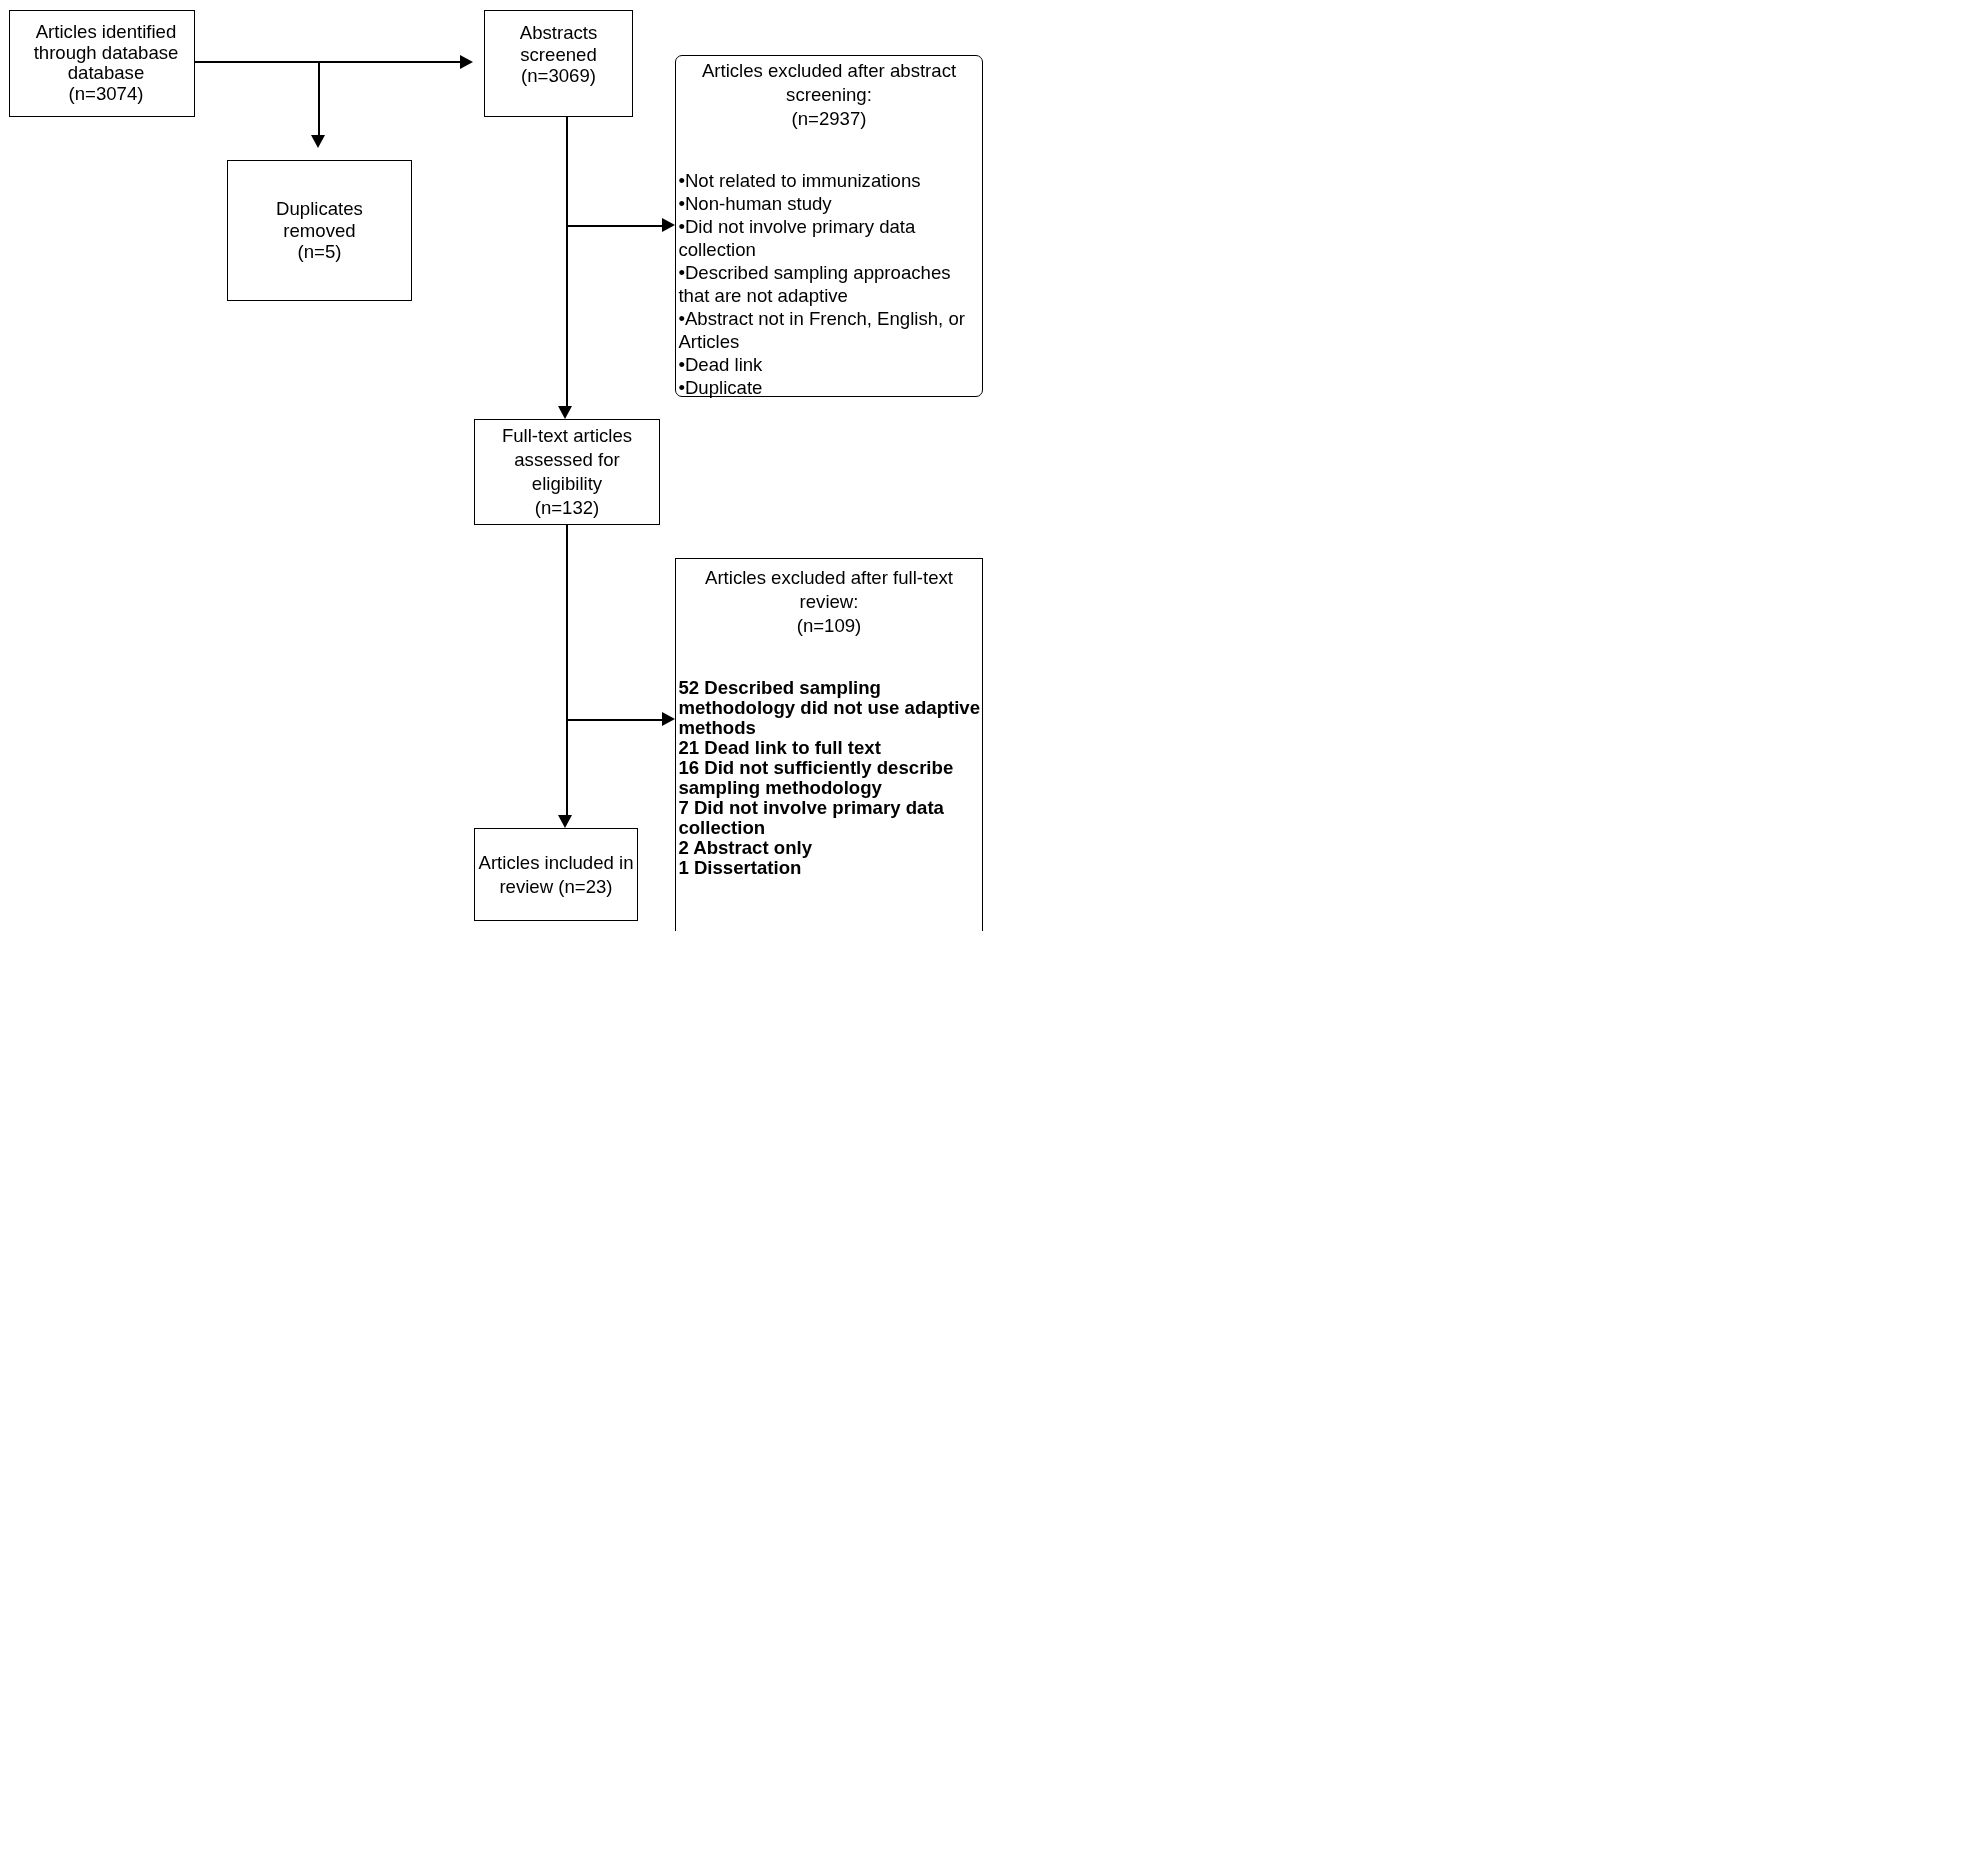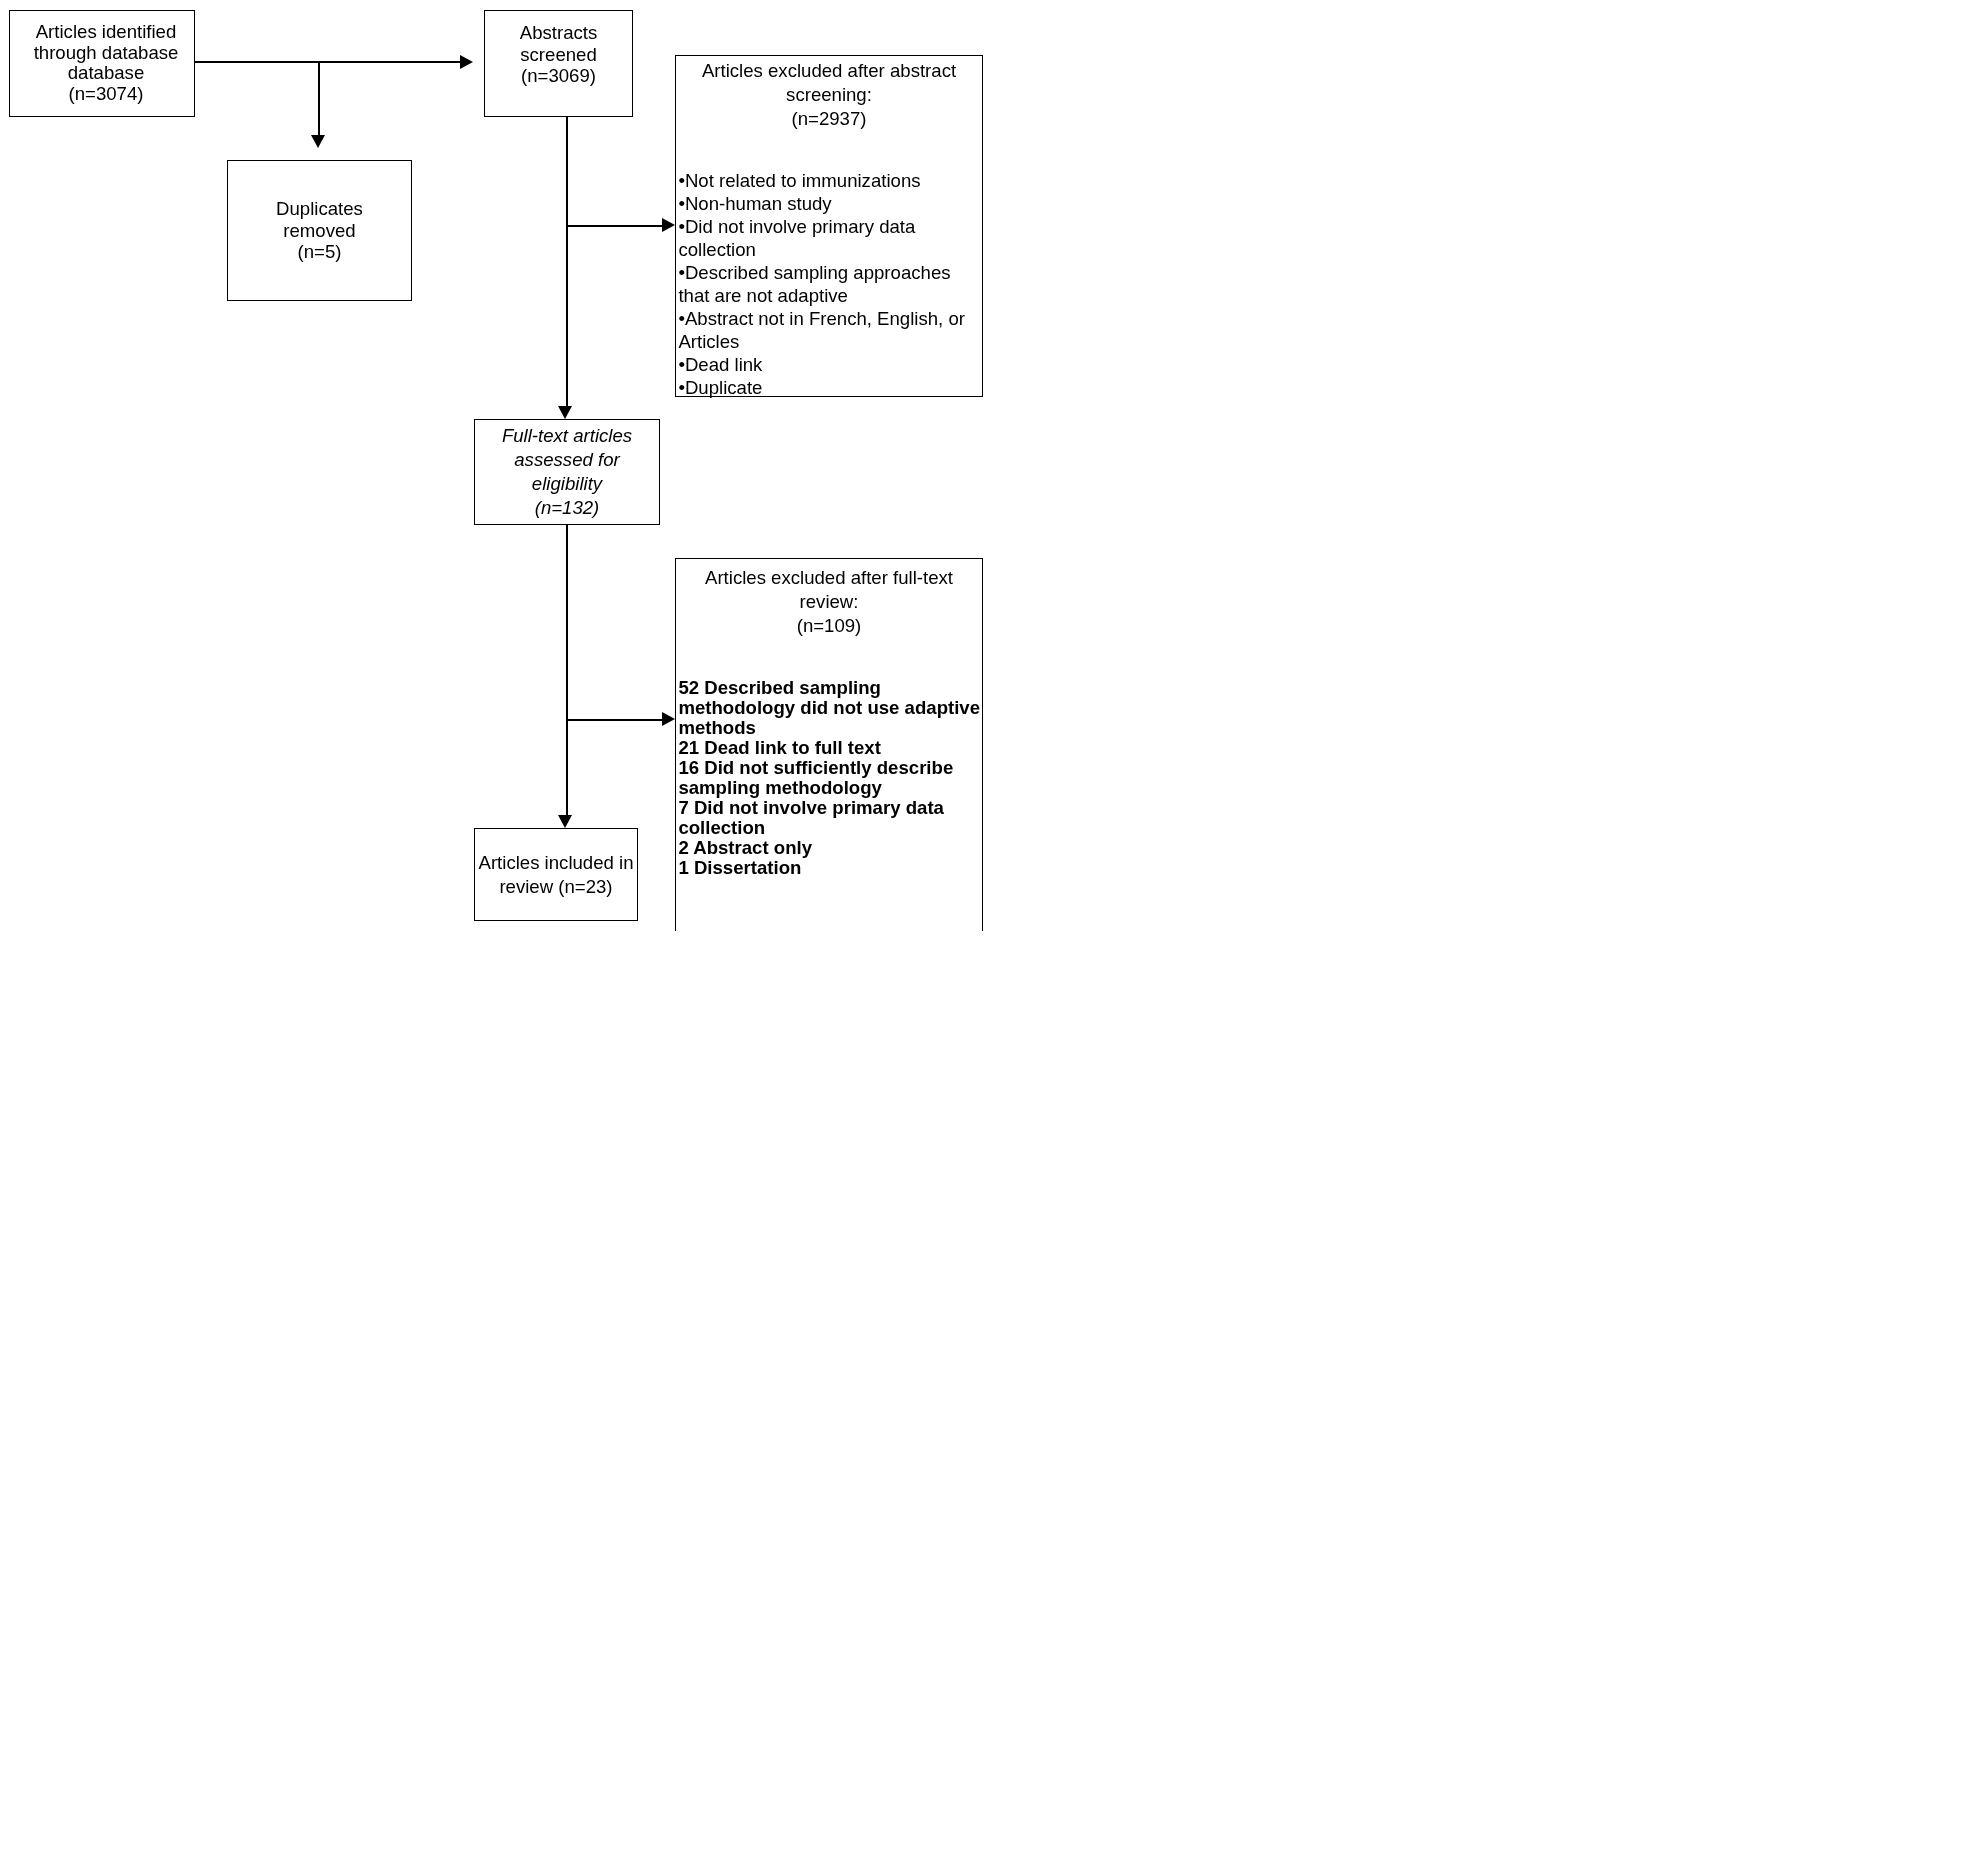--- a/index.html
+++ b/index.html
@@ -88,41 +88,41 @@
   </div>
 
   <div class="box center-box" style="left:227px;top:144px;width:185px;height:141px;margin-top:16px;">
     <div class="lh36">
         <div>Duplicates</div>
         <div>removed</div>
         <div>(n=5)</div>
       </div>
   </div>
 
-  <div class="box" style="left:675px;top:55px;width:308px;height:342px;">
+  <div class="box" style="left:675px;top:55px;width:308px;height:342px;border-radius:7px;">
     <div class="excl-header">
         <div>Articles excluded after abstract</div>
         <div>screening:</div>
         <div>(n=2937)</div>
       </div>
     <div class="reasons reasons-abstract">
         <div>•Not related to immunizations</div>
         <div>•Non-human study</div>
         <div>•Did not involve primary data</div>
         <div>collection</div>
         <div>•Described sampling approaches</div>
         <div>that are not adaptive</div>
         <div>•Abstract not in French, English, or</div>
         <div>Articles</div>
         <div>•Dead link</div>
         <div>•Duplicate</div>
       </div>
   </div>
 
-  <div class="box center-box" style="left:474px;top:419px;width:186px;height:106px;font-style:italic;">
+  <div class="box center-box" style="left:474px;top:419px;width:186px;height:106px;">
     <div class="lh40">
         <div>Full-text articles</div>
         <div>assessed for</div>
         <div>eligibility</div>
         <div>(n=132)</div>
       </div>
   </div>
 
   <div class="box" style="left:675px;top:558px;width:308px;height:387px;">
     <div class="excl-header push">

